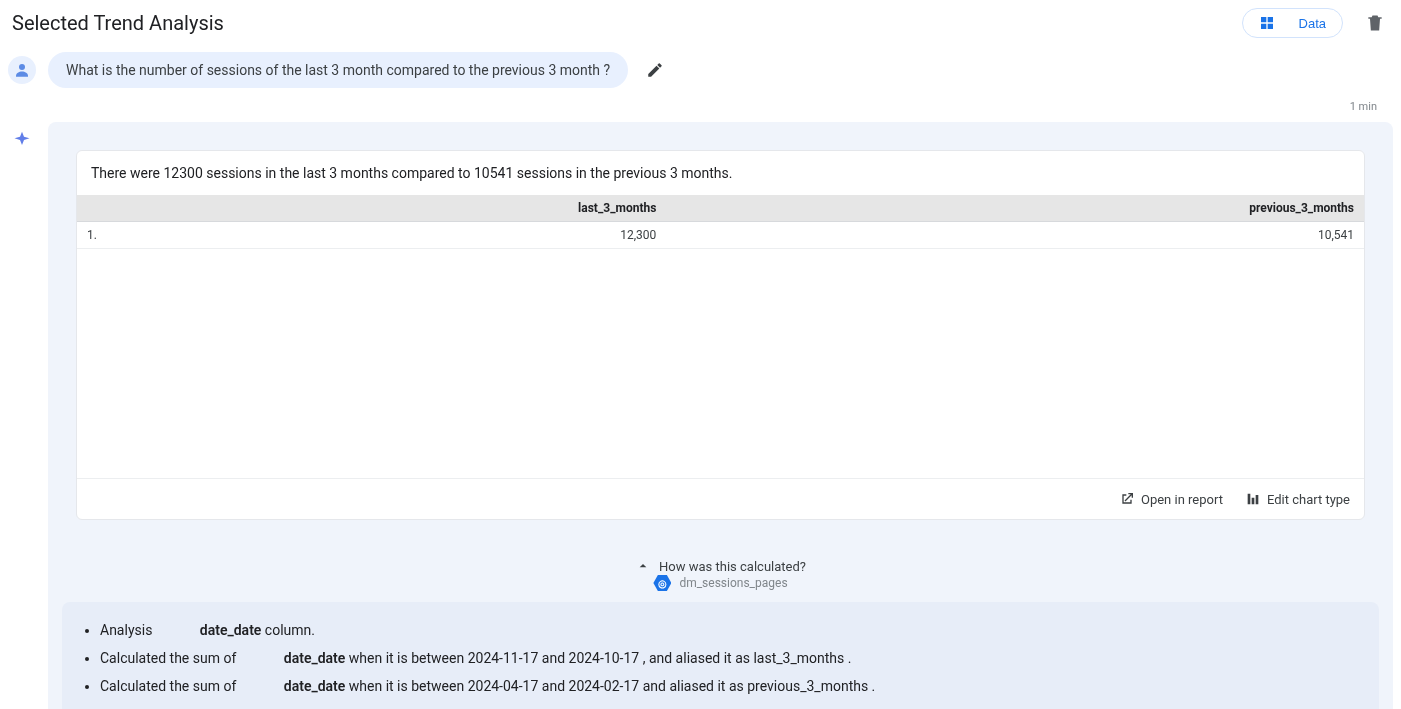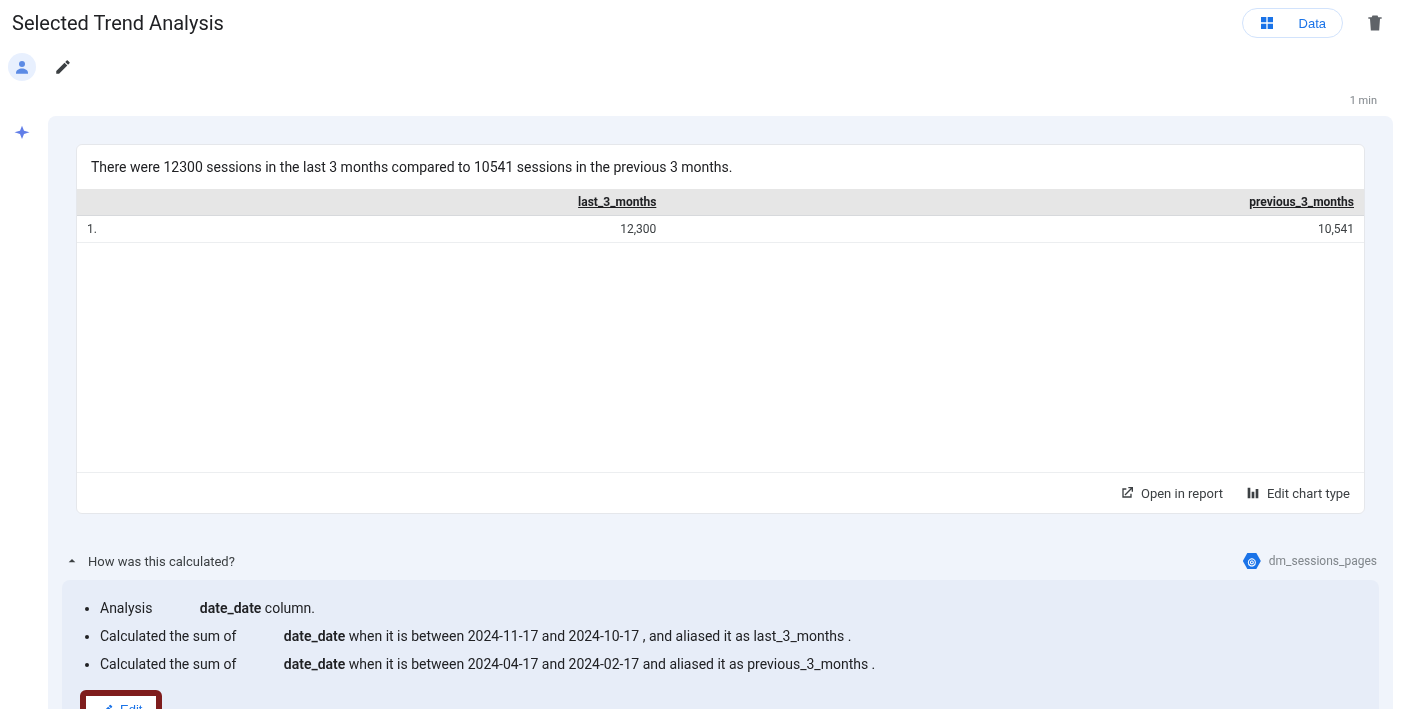--- a/index.html
+++ b/index.html
@@ -107,21 +107,20 @@
   .result-table {
     width: 100%;
     border-collapse: collapse;
     font-size: 12px;
   }
   .result-table thead th {
     background: #e6e6e6;
     font-weight: 700;
     padding: 6px 10px;
     border-bottom: 1px solid #d7d9dc;
-    text-decoration: underline;
   }
   .result-table th:first-child { width: 40px; text-align: left; }
   .result-table th.col-metric { text-align: right; }
   .result-table tbody td {
     padding: 6px 10px;
     border-bottom: 1px solid #eceef0;
   }
   .result-table tbody td:first-child { text-align: left; color: #3c4043; }
   .result-table tbody td.cell-metric { text-align: right; color: #3c4043; }
   .table-spacer {
@@ -140,20 +139,21 @@
   .card-action {
     display: inline-flex; align-items: center; gap: 6px;
     cursor: pointer;
   }
   .card-action svg { fill: #3c4043; }
   .explain-row {
     display: flex;
     align-items: center;
     justify-content: space-between;
     padding: 10px 16px 10px 16px;
+    flex-direction: column;
   }
   .explain-toggle {
     display: inline-flex; align-items: center; gap: 8px;
     font-size: 13px; color: #3c4043; cursor: pointer;
   }
   .explain-toggle svg { fill: #3c4043; }
   .source-chip {
     display: inline-flex; align-items: center; gap: 8px;
     font-size: 12px; color: #80868b;
   }
@@ -212,20 +212,21 @@
   </div>
 </div>
 
 <div class="prompt-row">
   <div class="avatar">
     <svg width="18" height="18" viewBox="0 0 24 24">
         <circle cx="12" cy="8" r="4"></circle>
         <path d="M4 20c0-4 4-6 8-6s8 2 8 6v1H4v-1z"></path>
       </svg>
   </div>
+  <div class="prompt-chip">What is the number of sessions of the last 3 month compared to the previous 3 month ?</div>
   <button class="edit-prompt-btn">
     <svg width="18" height="18" viewBox="0 0 24 24">
         <path d="M3 17.25V21h3.75l11-11-3.75-3.75-11 11zM20.7 7.05a1 1 0 0 0 0-1.41l-2.34-2.34a1 1 0 0 0-1.41 0L15 5.25 18.75 9l1.95-1.95z"></path>
       </svg>
   </button>
 </div>
 
 <div class="timestamp-row">1 min</div>
 
 <div class="answer-container">

